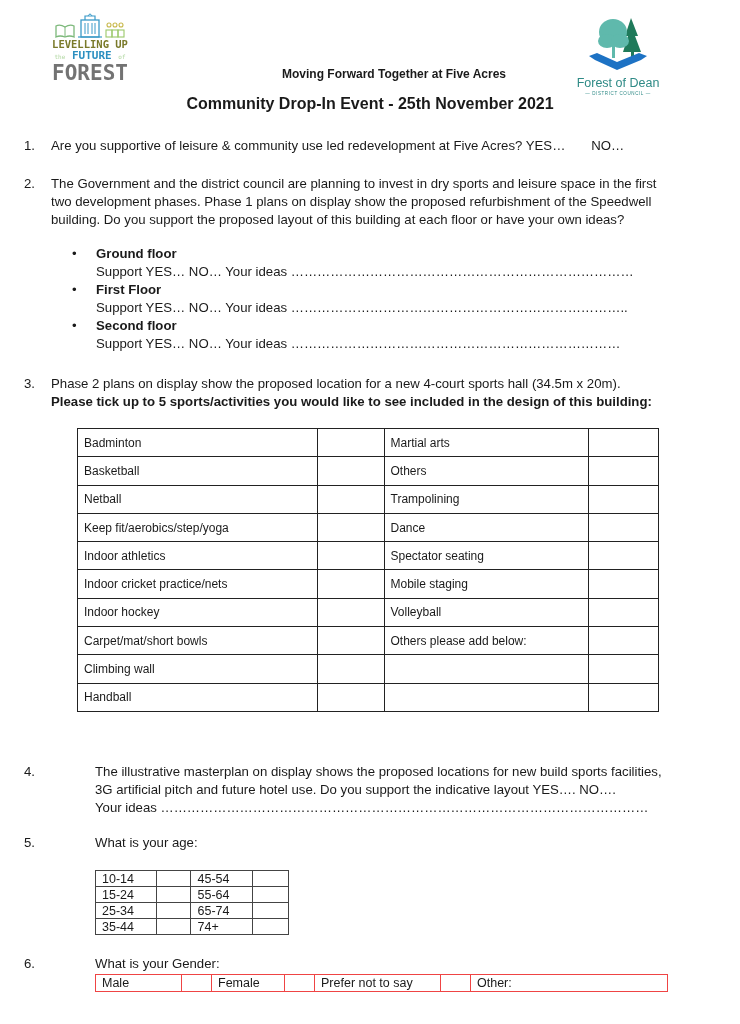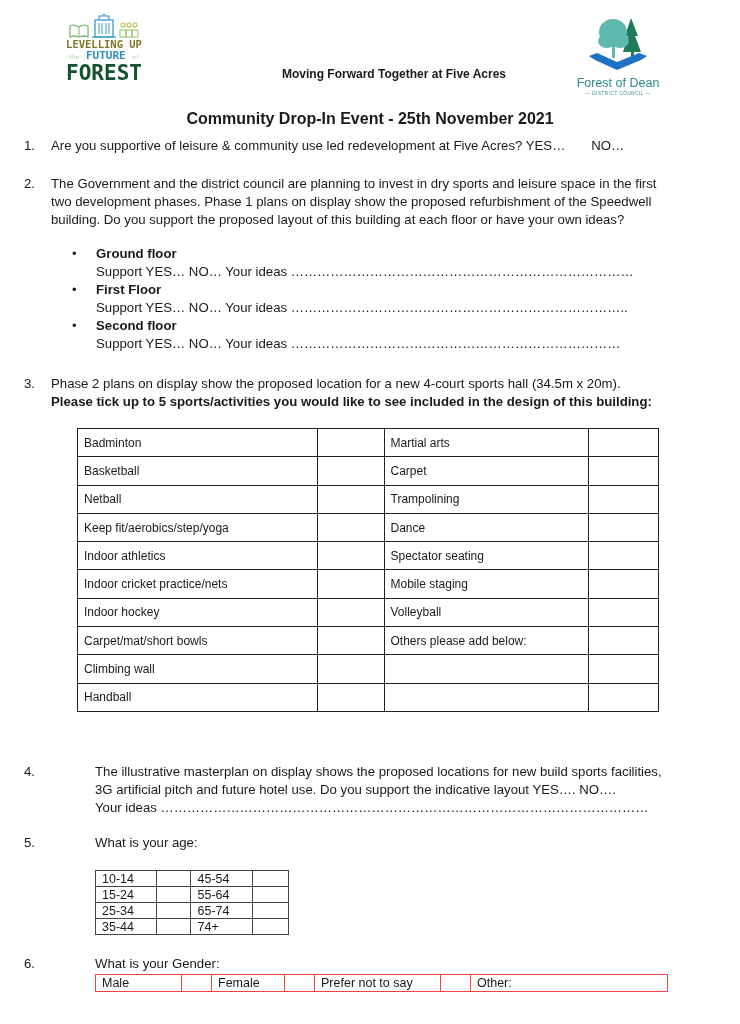--- a/index.html
+++ b/index.html
@@ -1,32 +1,32 @@
 <!DOCTYPE html>
 <html><head>
   <meta charset="utf-8">
   <style>
     * { box-sizing: border-box; margin: 0; padding: 0; }
     html, body { width: 740px; height: 1024px; background: #ffffff; overflow: hidden; }
     body { position: relative; font-family: "Liberation Sans", sans-serif; color: #1a1a1a; }
 
     
-    .logo-left { position: absolute; left: 48px; top: 12px; width: 84px; height: 74px; text-align: center; margin-left: 14px; }
+    .logo-left { position: absolute; left: 48px; top: 12px; width: 84px; height: 74px; text-align: center; }
     .logo-left .icons { display: flex; justify-content: center; align-items: flex-end; gap: 3px; height: 26px; }
     .logo-left .lu { font-family: "DejaVu Sans Mono", monospace; font-weight: bold; font-size: 10.5px; color: #7a7a2a; letter-spacing: 0px; line-height: 12px; }
     .logo-left .fu { font-family: "DejaVu Sans Mono", monospace; font-weight: bold; font-size: 11px; color: #2b8fc0; line-height: 12px; }
     .logo-left .fu .sm { font-size: 6px; color: #b0d7a0; font-weight: normal; }
-    .logo-left .fo { font-family: "DejaVu Sans Mono", monospace; font-weight: bold; font-size: 21px; color: #14532d; line-height: 20px; letter-spacing: 0px; }
+    .logo-left .fo { font-family: "DejaVu Sans Mono", monospace; font-weight: bold; font-size: 21px; color: #737373; line-height: 20px; letter-spacing: 0px; }
 
     .logo-right { position: absolute; left: 566px; top: 12px; width: 104px; height: 80px; text-align: center; }
     .logo-right .fod { font-size: 12.5px; color: #2e8a86; line-height: 14px; margin-top: 2px; }
     .logo-right .dc { font-size: 4.5px; color: #2e8a86; letter-spacing: 0.6px; line-height: 7px; }
 
     .title1 { position: absolute; left: 0; width: 740px; top: 67px; text-align: center; font-weight: bold; font-size: 12px; padding-left: 48px; }
-    .title2 { position: absolute; left: 0; width: 736px; top: 110px; text-align: center; font-weight: bold; font-size: 16px; padding-left: 4px; }
+    .title2 { position: absolute; left: 0; width: 736px; top: 95px; text-align: center; font-weight: bold; font-size: 16px; padding-left: 4px; }
 
     .q { position: absolute; font-size: 13.2px; line-height: 18px; }
     .qnum { position: absolute; font-size: 13.2px; line-height: 18px; }
 
     .floor { position: absolute; left: 72px; font-size: 13.2px; line-height: 18px; }
     .floor .bullet { position: absolute; left: 0; top: 0; width: 20px; }
     .floor .fname { position: absolute; left: 24px; top: 0; font-weight: bold; white-space: nowrap; }
     .floor .fline { position: absolute; left: 24px; top: 18px; white-space: nowrap; }
 
     
@@ -140,21 +140,21 @@
   <tbody id="sports-body">
       <tr>
         <td class="lbl1">Badminton</td>
         <td class="chk1"></td>
         <td class="lbl2">Martial arts</td>
         <td class="chk2"></td>
       </tr>
       <tr>
         <td class="lbl1">Basketball</td>
         <td class="chk1"></td>
-        <td class="lbl2">Carpet</td>
+        <td class="lbl2">Others</td>
         <td class="chk2"></td>
       </tr>
       <tr>
         <td class="lbl1">Netball</td>
         <td class="chk1"></td>
         <td class="lbl2">Trampolining</td>
         <td class="chk2"></td>
       </tr>
       <tr>
         <td class="lbl1">Keep fit/aerobics/step/yoga</td>

